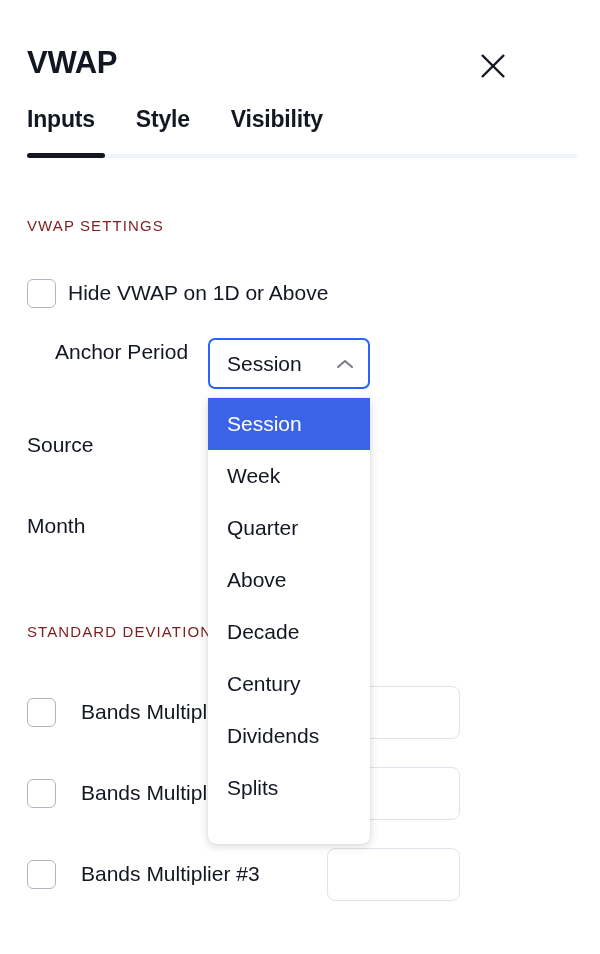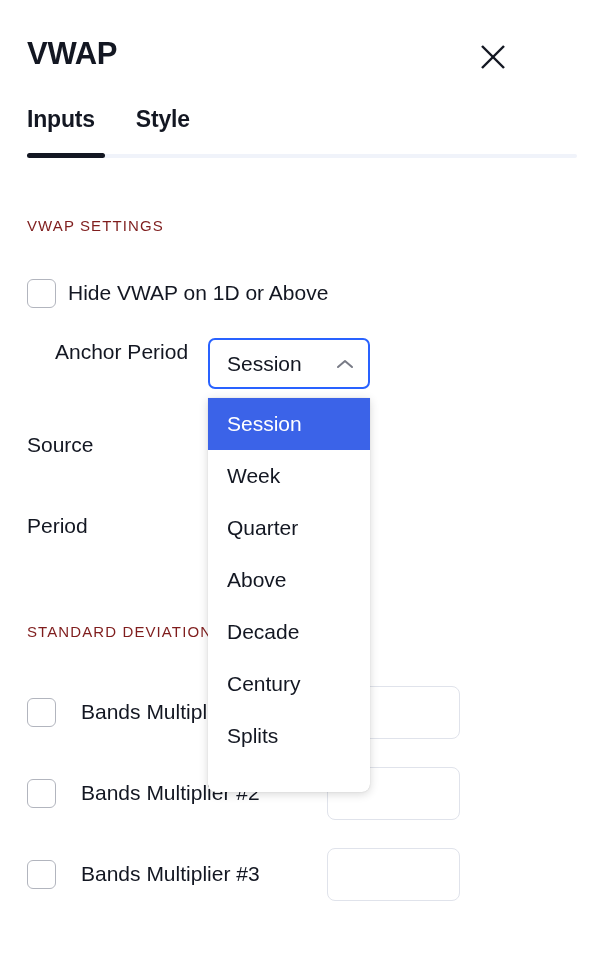--- a/index.html
+++ b/index.html
@@ -13,21 +13,21 @@
     font-family: "Liberation Sans", sans-serif;
     background: #ffffff;
     color: #131722;
     position: relative;
     overflow: hidden;
   }
 
   
   .header {
     position: absolute;
-    left: 0; top: 4px;
+    left: 0; top: 13px;
     width: 536px;
     height: 100px;
   }
   .panel-title {
     position: absolute;
     left: 27px; top: 32px;
     font-size: 31px;
     font-weight: bold;
     letter-spacing: -0.3px;
     color: #131722;
@@ -192,20 +192,21 @@
         <line x1="26" y1="4" x2="4" y2="26" stroke="#131722" stroke-width="2.4"></line>
       </svg>
     </span>
   </button>
 </div>
 
 <div class="tabs">
   <div class="tabs-row">
     <div class="tab">Inputs</div>
     <div class="tab">Style</div>
+    <div class="tab">Visibility</div>
   </div>
   <div class="tabs-track"></div>
   <div class="tab-underline"></div>
 </div>
 
 <div class="section-label" id="section-vwap">VWAP SETTINGS</div>
 
 <div class="checkbox" style="left:27px; top:279px;"></div>
 <div class="row-label" style="left:68px; top:281px;">Hide VWAP on 1D or Above</div>
 
@@ -215,21 +216,21 @@
   <span class="select-value">Session</span>
   <span class="select-chevron">
     <svg width="18" height="12" viewBox="0 0 18 12">
       <polyline points="2,9 9,3 16,9" fill="none" stroke="#787b86" stroke-width="2" stroke-linecap="round" stroke-linejoin="round"></polyline>
     </svg>
   </span>
 </div>
 
 <div class="row-label" style="left:27px; top:433px;">Source</div>
 
-<div class="row-label" style="left:27px; top:514px;">Period</div>
+<div class="row-label" style="left:27px; top:514px;">Month</div>
 
 <div class="section-label" id="section-stdev">STANDARD DEVIATIONS SETTINGS</div>
 
 <div class="checkbox" style="left:27px; top:698px;"></div>
 <div class="row-label" style="left:81px; top:700px;">Bands Multiplier #1</div>
 <input class="num-input" style="left: 327px; top: 686px;" value="">
 
 <div class="checkbox" style="left:27px; top:779px;"></div>
 <div class="row-label" style="left:81px; top:781px;">Bands Multiplier #2</div>
 <input class="num-input" style="left: 327px; top: 767px;" value="">
@@ -238,14 +239,15 @@
 <div class="row-label" style="left:81px; top:862px;">Bands Multiplier #3</div>
 <input class="num-input" style="left: 327px; top: 848px;" value="">
 
 <div class="dropdown" id="anchor-dropdown">
     <div class="dd-option selected">Session</div>
     <div class="dd-option">Week</div>
     <div class="dd-option">Quarter</div>
     <div class="dd-option">Above</div>
     <div class="dd-option">Decade</div>
     <div class="dd-option">Century</div>
+    <div class="dd-option">Dividends</div>
     <div class="dd-option">Splits</div>
   </div>
 
 </body></html>

